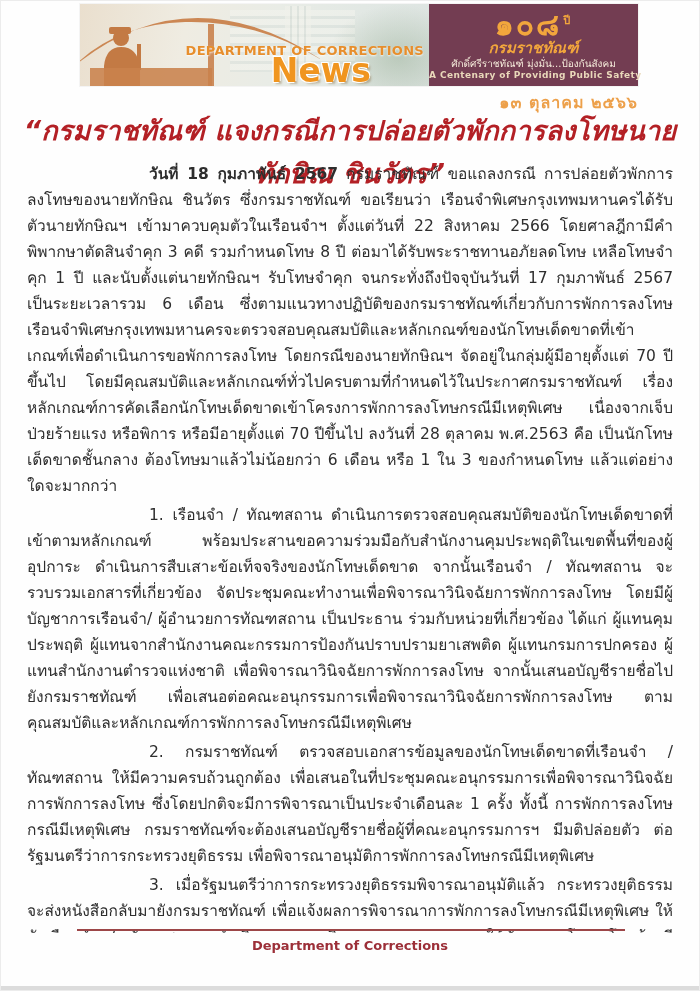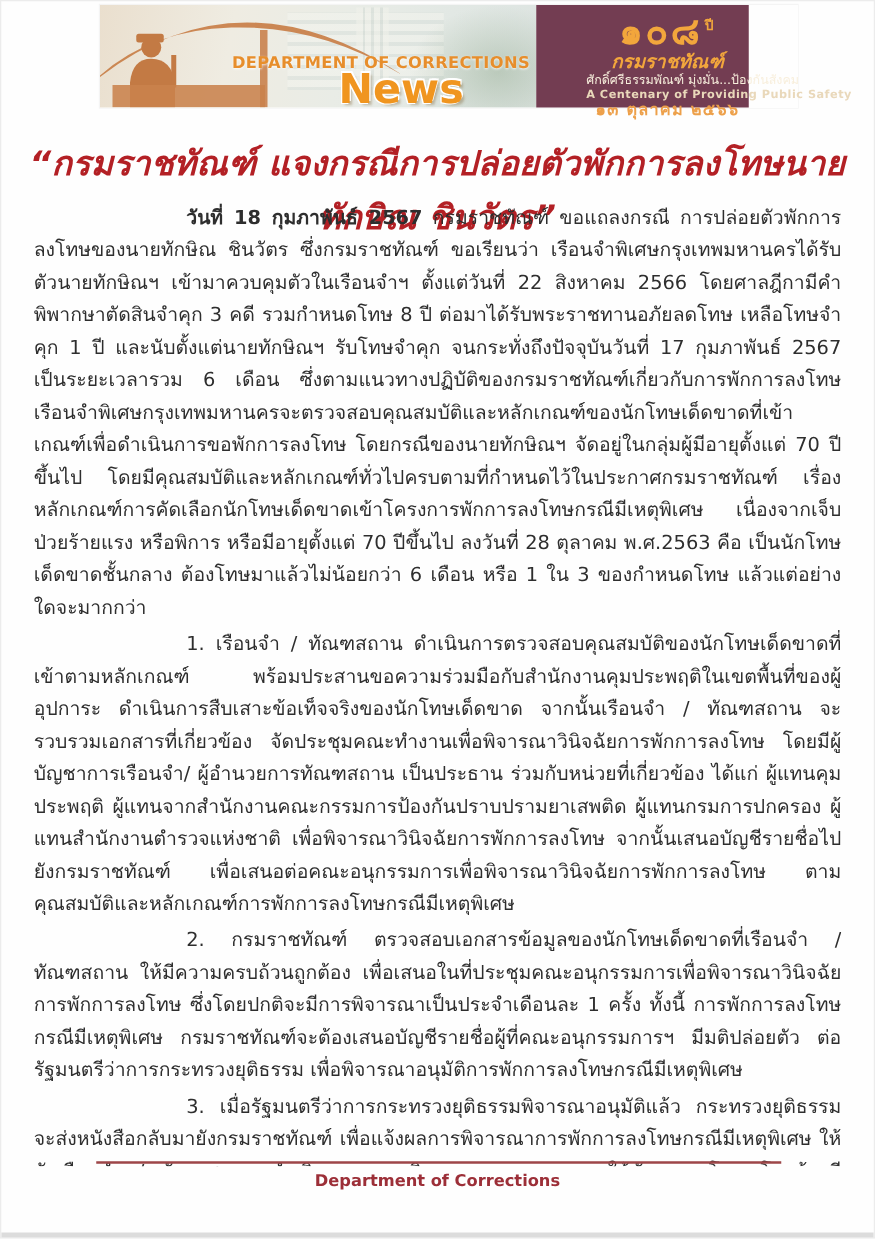--- a/index.html
+++ b/index.html
@@ -25,29 +25,29 @@
   .tower-svg { position:absolute; left:0; top:0; }
   .dept-line {
     position:absolute; right:5px; bottom:28px; color:#e78e2c; font-weight:bold;
     font-size:13px; letter-spacing:.3px; text-shadow:0 1px 2px rgba(255,255,255,.85); white-space:nowrap;
   }
   .news-line {
     position:absolute; right:58px; bottom:-4px; color:#f0951f; font-weight:bold; font-size:33px;
     text-shadow:-1px -1px 0 #fff, 1px -1px 0 #fff, -1px 1px 0 #fff, 2px 2px 2px rgba(120,90,40,.35);
   }
   .banner-maroon {
-    position:relative; width:170px; height:82px; background:#733d52;
-    text-align:center; color:#f5ecd9; padding-top:2px;padding-left:40px;
+    position:relative; width:209px; height:82px; background:#733d52;
+    text-align:center; color:#f5ecd9; padding-top:2px;
   }
   .anniv { line-height:30px; font-weight:bold; color:#f2a63c; font-size:30px; letter-spacing:2px; }
   .anniv sup { font-size:11px; font-weight:bold; vertical-align:super; margin-left:2px; }
   .org-thai { font-weight:bold; color:#f2a63c; font-size:15px; line-height:17px;font-style:italic; }
   .motto-thai { color:#f8efdd; font-size:10px; line-height:12px; margin-top:1px; white-space:nowrap; }
   .motto-eng { color:#e9d8ba; font-size:9px; line-height:10px; letter-spacing:.4px; white-space:nowrap;font-weight:bold; }
-  .date-thai { color:#eda04a; font-weight:bold; font-size:13px; line-height:13px; margin-top:1px; letter-spacing:1px; }
+  .date-thai { color:#eda04a; font-weight:bold; font-size:16px; line-height:13px; margin-top:16px; letter-spacing:1px;text-align:right; }
   
   .doc-title {
     position:absolute; top:108px; left:0; width:100%; text-align:center;
     font-size:27px; font-weight:bold; font-style:italic; color:#b32025; letter-spacing:.2px;
   }
   
   .doc-body {
     position:absolute; top:160px; left:26px; width:646px; max-height:772px; overflow:hidden;
     font-size:15.5px; line-height:26px; color:#2e2e2e; text-align:justify;
   }
@@ -87,21 +87,21 @@
         <rect x="10" y="64" width="122" height="18" fill="#c9824c" opacity="0.88"></rect>
       </svg>
       <div class="dept-line">DEPARTMENT OF CORRECTIONS</div>
       <div class="news-line">News</div>
     </div>
     <div class="banner-maroon">
       <div class="anniv">
         <span>๑๐๘</span><sup>ปี</sup>
       </div>
       <div class="org-thai">กรมราชทัณฑ์</div>
-      <div class="motto-thai">ศักดิ์ศรีธรรมพัณฑ์ มุ่งมั่น...ป้องกันสังคม</div>
+      <div class="motto-thai">ศักดิ์ศรีราชทัณฑ์ มุ่งมั่น...ป้องกันสังคม</div>
       <div class="motto-eng">A Centenary of Providing Public Safety</div>
       <div class="date-thai">๑๓ ตุลาคม ๒๕๖๖</div>
     </div>
   </div>
 
   <div class="doc-title">“กรมราชทัณฑ์ แจงกรณีการปล่อยตัวพักการลงโทษนายทักษิณ  ชินวัตร”</div>
 
   <div class="doc-body">
     <p><b>วันที่ 18 กุมภาพันธ์ 2567</b><span> กรมราชทัณฑ์ ขอแถลงกรณี การปล่อยตัวพักการลงโทษของนายทักษิณ ชินวัตร ซึ่งกรมราชทัณฑ์ ขอเรียนว่า เรือนจำพิเศษกรุงเทพมหานครได้รับตัวนายทักษิณฯ เข้ามาควบคุมตัวในเรือนจำฯ ตั้งแต่วันที่ 22 สิงหาคม 2566 โดยศาลฎีกามีคำพิพากษาตัดสินจำคุก 3 คดี รวมกำหนดโทษ 8 ปี ต่อมาได้รับพระราชทานอภัยลดโทษ เหลือโทษจำคุก 1 ปี และนับตั้งแต่นายทักษิณฯ รับโทษจำคุก จนกระทั่งถึงปัจจุบันวันที่ 17 กุมภาพันธ์ 2567 เป็นระยะเวลารวม 6 เดือน ซึ่งตามแนวทางปฏิบัติของกรมราชทัณฑ์เกี่ยวกับการพักการลงโทษ เรือนจำพิเศษกรุงเทพมหานครจะตรวจสอบคุณสมบัติและหลักเกณฑ์ของนักโทษเด็ดขาดที่เข้าเกณฑ์เพื่อดำเนินการขอพักการลงโทษ โดยกรณีของนายทักษิณฯ จัดอยู่ในกลุ่มผู้มีอายุตั้งแต่ 70 ปีขึ้นไป โดยมีคุณสมบัติและหลักเกณฑ์ทั่วไปครบตามที่กำหนดไว้ในประกาศกรมราชทัณฑ์ เรื่อง หลักเกณฑ์การคัดเลือกนักโทษเด็ดขาดเข้าโครงการพักการลงโทษกรณีมีเหตุพิเศษ เนื่องจากเจ็บป่วยร้ายแรง หรือพิการ หรือมีอายุตั้งแต่ 70 ปีขึ้นไป ลงวันที่ 28 ตุลาคม พ.ศ.2563 คือ เป็นนักโทษเด็ดขาดชั้นกลาง ต้องโทษมาแล้วไม่น้อยกว่า 6 เดือน หรือ 1 ใน 3 ของกำหนดโทษ แล้วแต่อย่างใดจะมากกว่า</span></p>
     <p>1. เรือนจำ / ทัณฑสถาน ดำเนินการตรวจสอบคุณสมบัติของนักโทษเด็ดขาดที่เข้าตามหลักเกณฑ์ พร้อมประสานขอความร่วมมือกับสำนักงานคุมประพฤติในเขตพื้นที่ของผู้อุปการะ ดำเนินการสืบเสาะข้อเท็จจริงของนักโทษเด็ดขาด จากนั้นเรือนจำ / ทัณฑสถาน จะรวบรวมเอกสารที่เกี่ยวข้อง จัดประชุมคณะทำงานเพื่อพิจารณาวินิจฉัยการพักการลงโทษ โดยมีผู้บัญชาการเรือนจำ/ ผู้อำนวยการทัณฑสถาน เป็นประธาน ร่วมกับหน่วยที่เกี่ยวข้อง ได้แก่ ผู้แทนคุมประพฤติ ผู้แทนจากสำนักงานคณะกรรมการป้องกันปราบปรามยาเสพติด ผู้แทนกรมการปกครอง ผู้แทนสำนักงานตำรวจแห่งชาติ เพื่อพิจารณาวินิจฉัยการพักการลงโทษ จากนั้นเสนอบัญชีรายชื่อไปยังกรมราชทัณฑ์ เพื่อเสนอต่อคณะอนุกรรมการเพื่อพิจารณาวินิจฉัยการพักการลงโทษ ตามคุณสมบัติและหลักเกณฑ์การพักการลงโทษกรณีมีเหตุพิเศษ</p>

